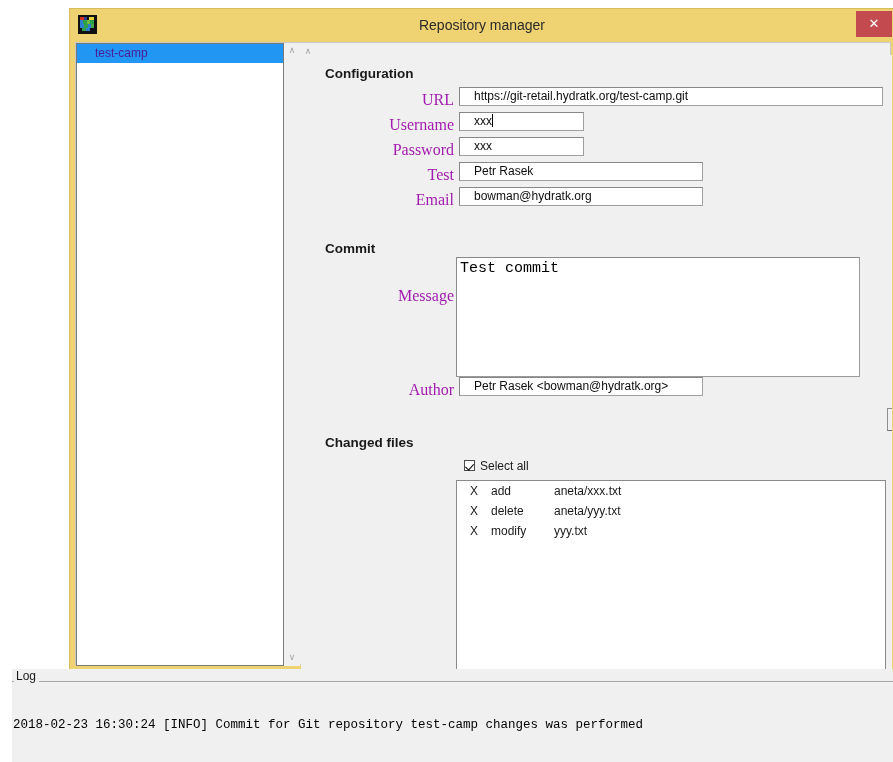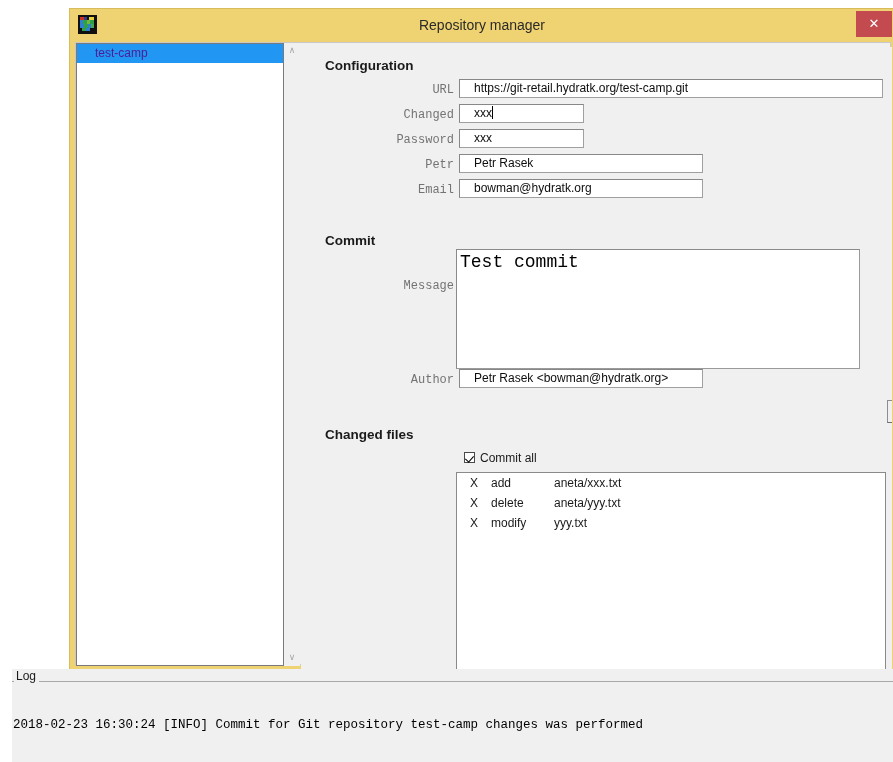--- a/index.html
+++ b/index.html
@@ -139,21 +139,21 @@
   .scroll-repo {
     left: 208px;
     top: 0px;
     height: 623px;
   }
 
   
   .form-pane {
     position: absolute;
     left: 225px;
-    top: 4px;
+    top: 12px;
     width: 591px;
     height: 623px;
     background: #f0f0f0;
     overflow: hidden;
   }
 
   .scroll-form {
     position: absolute;
     left: 225px;
     top: 0px;
@@ -181,24 +181,24 @@
     position: absolute;
     font-size: 13.5px;
     font-weight: bold;
     color: #1a1a1a;
     font-family: "Liberation Sans", sans-serif;
   }
 
   
   .fld-label {
     position: absolute;
-    font-size: 12px;
-    color: #737373;
+    font-size: 16px;
+    color: #a21caf;
     text-align: right;
-    font-family: Liberation Mono, monospace;
+    font-family: Liberation Serif, serif;
   }
 
   .fld-input {
     position: absolute;
     box-sizing: border-box;
     background: #ffffff;
     border: 1px solid #a0a0a0;
     border-top-color: #878787;
     border-left-color: #878787;
     font-size: 12px;
@@ -237,21 +237,21 @@
 
   
   .msg-box {
     position: absolute;
     box-sizing: border-box;
     background: #ffffff;
     border: 1px solid #9a9a9a;
     border-top-color: #8a8a8a;
     border-left-color: #8a8a8a;
     font-family: "Liberation Mono", monospace;
-    font-size: 18px;
+    font-size: 15px;
     color: #000000;
     padding: 2px 10px 0 3px;
     overflow: hidden;
     white-space: pre;
   }
 
   
   .cb-wrap {
     position: absolute;
     font-size: 12px;
@@ -418,46 +418,46 @@
         <div class="arrow down">∨</div>
       </div>
 
       <div class="form-pane">
 
         <div class="section-title" style="left:24px; top:11px;">Configuration</div>
 
         <div class="fld-label" style="left:40px; top:36px; width:113px;">URL</div>
         <div class="fld-input" style="left:158px; top:32px; width:424px;">https://git-retail.hydratk.org/test-camp.git</div>
 
-        <div class="fld-label" style="left:40px; top:61px; width:113px;">Changed</div>
+        <div class="fld-label" style="left:40px; top:61px; width:113px;">Username</div>
         <div class="fld-input" style="left:158px; top:57px; width:125px;"><span>xxx</span><span class="caret"></span></div>
 
         <div class="fld-label" style="left:40px; top:86px; width:113px;">Password</div>
         <div class="fld-input" style="left:158px; top:82px; width:125px;">xxx</div>
 
-        <div class="fld-label" style="left:40px; top:111px; width:113px;">Petr</div>
+        <div class="fld-label" style="left:40px; top:111px; width:113px;">Test</div>
         <div class="fld-input" style="left:158px; top:107px; width:244px;">Petr Rasek</div>
 
         <div class="fld-label" style="left:40px; top:136px; width:113px;">Email</div>
         <div class="fld-input" style="left:158px; top:132px; width:244px;">bowman@hydratk.org</div>
 
         <div class="section-title" style="left:24px; top:186px;">Commit</div>
 
         <div class="fld-label" style="left:40px; top:232px; width:113px;">Message</div>
         <div class="msg-box" style="left:155px; top:202px; width:404px; height:120px;">Test commit</div>
 
         <div class="fld-label" style="left:40px; top:326px; width:113px;">Author</div>
         <div class="fld-input" style="left:158px; top:322px; width:244px;">Petr Rasek &lt;bowman@hydratk.org&gt;</div>
 
         <div class="btn" style="left:586px; top:353px; width:56px; height:23px; line-height:21px;">Commit</div>
 
         <div class="section-title" style="left:24px; top:380px;text-align:right;">Changed files</div>
 
         <div class="cb-wrap" style="left:163px; top:404px;">
-          <span class="cb-box checked"></span><span>Commit all</span>
+          <span class="cb-box checked"></span><span>Select all</span>
         </div>
 
         <div class="files-box" style="left:155px; top:425px; width:430px; height:204px;">
           <div class="file-row">
             <span class="file-mark">X</span><span class="file-op">add</span><span class="file-path">aneta/xxx.txt</span>
           </div>
           <div class="file-row">
             <span class="file-mark">X</span><span class="file-op">delete</span><span class="file-path">aneta/yyy.txt</span>
           </div>
           <div class="file-row">

